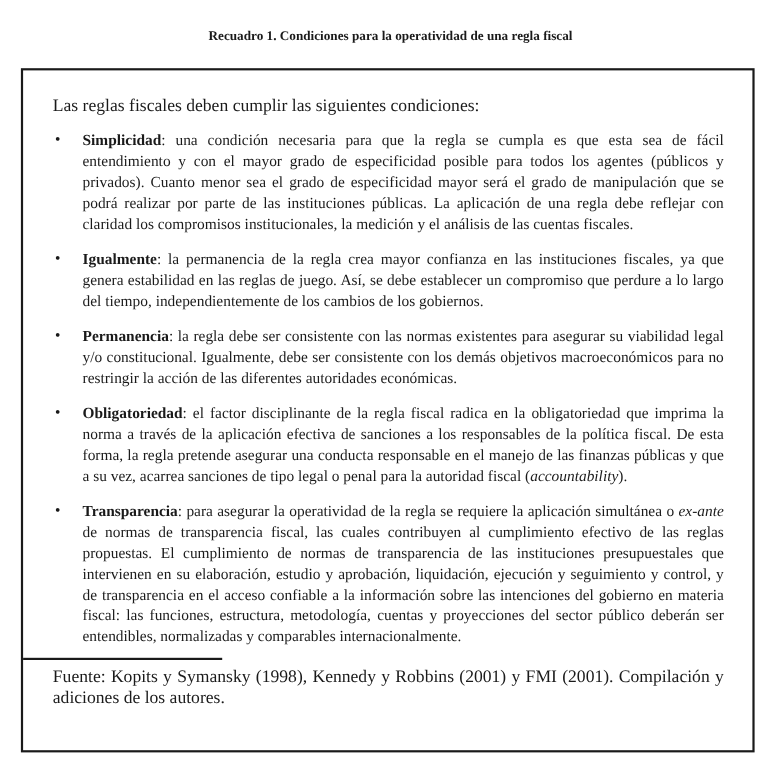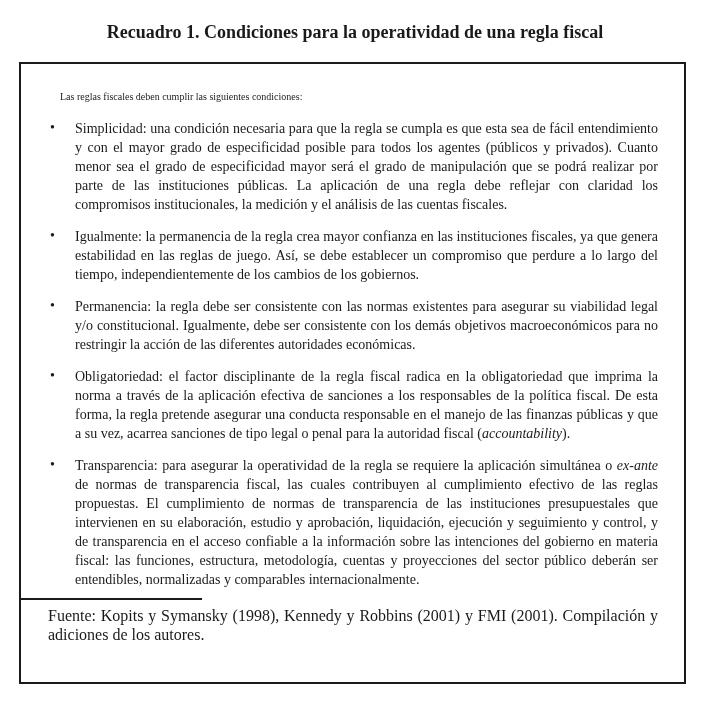--- a/index.html
+++ b/index.html
@@ -9,38 +9,38 @@
     height: 707px;
     background: #ffffff;
     font-family: "Liberation Serif", serif;
     color: #1a1a1a;
     overflow: hidden;
   }
   .page-title {
     margin: 0;
     padding-top: 21px;
     text-align: center;
-    font-size: 18px;
+    font-size: 12px;
     font-weight: bold;
     line-height: 22px;
   }
   .content-box {
     position: absolute;
     left: 19px;
     top: 62px;
     width: 667px;
     height: 622px;
     box-sizing: border-box;
     border: 2px solid #1a1a1a;
     padding: 23px 26px 0 27px;
     background: #ffffff;
   }
   .intro {
-    margin: 0 0 13px 12px;
-    font-size: 10px;
+    margin: 0 0 13px 0;
+    font-size: 16px;
     line-height: 19px;
   }
   .cond-list {
     list-style: none;
     margin: 0;
     padding: 0;
   }
   .cond-list .item {
     position: relative;
     padding-left: 27px;
@@ -49,21 +49,21 @@
     line-height: 19px;
     text-align: justify;
   }
   .bullet {
     position: absolute;
     left: 2px;
     top: -1px;
     font-size: 14px;
   }
   .item-term {
-    font-weight: normal;
+    font-weight: bold;
   }
   .item-italic {
     font-style: italic;
   }
   .source-rule {
     width: 181px;
     height: 0;
     border: none;
     border-top: 2px solid #1a1a1a;
     margin: 9px 0 6px -27px;

